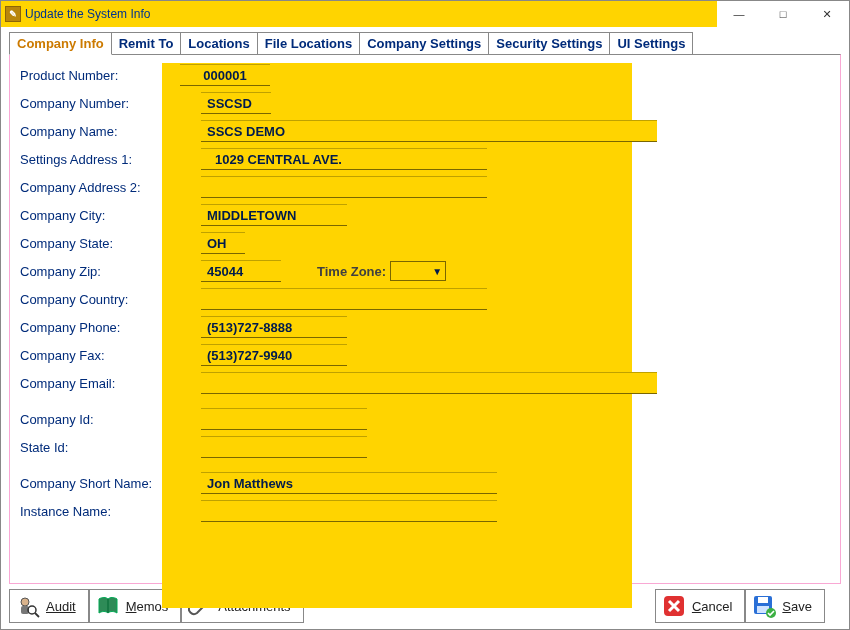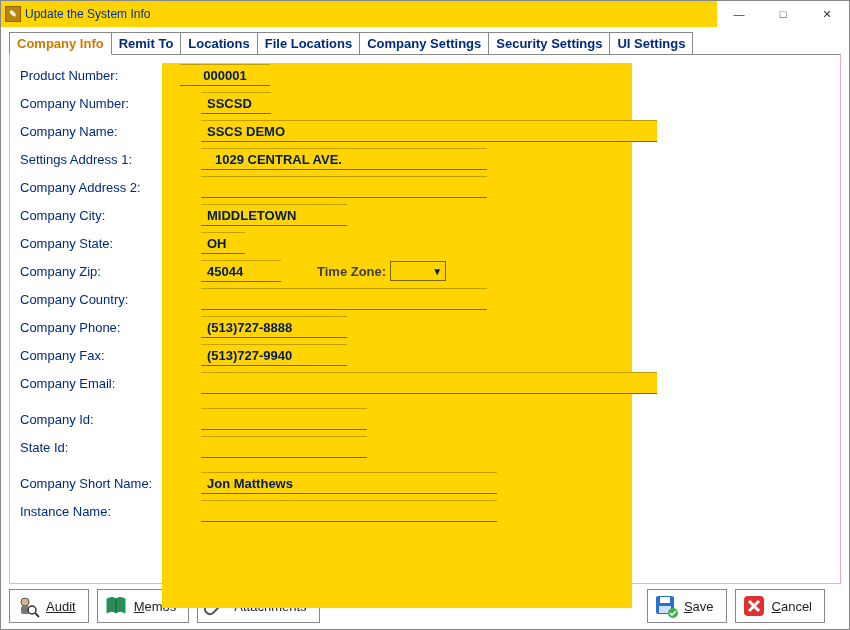--- a/index.html
+++ b/index.html
@@ -134,21 +134,20 @@
     margin-left:4px;
     display:flex;align-items:center;justify-content:flex-end;
     padding-right:3px;
     cursor:pointer;
   }
   .dd .arrow{font-size:10px;color:#001b4d;}
   .footer{
     display:flex;
     align-items:center;
     padding:5px 16px 0 0;
-    gap:8px;
   }
   .btn{
     display:flex;align-items:center;
     height:34px;
     padding:0 12px 0 6px;
     border:1px solid #888;
     background:#fff;
     cursor:pointer;
     font-size:13px;
     color:#222;
@@ -288,34 +287,34 @@
           <svg width="24" height="24" viewBox="0 0 24 24">
               <path d="M7 13 L14 6 a3 3 0 0 1 4 4 L9 19 a5 5 0 0 1 -7 -7 L11 3" fill="none" stroke="#555" stroke-width="2"></path>
             </svg>
         </span>
         <span>Attachments</span>
       </div>
       <div class="spacer"></div>
       <div class="btn">
         <span class="ic">
           <svg width="24" height="24" viewBox="0 0 24 24">
+              <rect x="2" y="2" width="20" height="20" rx="4" fill="#e03131"></rect>
+              <path d="M7 7 L17 17 M17 7 L7 17" stroke="#fff" stroke-width="3"></path>
+            </svg>
+        </span>
+        <span><span class="ul">C</span>ancel</span>
+      </div>
+      <div class="btn">
+        <span class="ic">
+          <svg width="24" height="24" viewBox="0 0 24 24">
               <rect x="2" y="2" width="18" height="18" fill="#2a6fd6" rx="2"></rect>
               <rect x="6" y="3" width="10" height="6" fill="#fff"></rect>
               <rect x="5" y="12" width="12" height="7" fill="#cfe3ff"></rect>
               <circle cx="19" cy="19" r="5" fill="#3cb043"></circle>
               <path d="M16 19 l2 2 l4 -4" stroke="#fff" stroke-width="1.6" fill="none"></path>
             </svg>
         </span>
         <span><span class="ul">S</span>ave</span>
       </div>
-      <div class="btn">
-        <span class="ic">
-          <svg width="24" height="24" viewBox="0 0 24 24">
-              <rect x="2" y="2" width="20" height="20" rx="4" fill="#e03131"></rect>
-              <path d="M7 7 L17 17 M17 7 L7 17" stroke="#fff" stroke-width="3"></path>
-            </svg>
-        </span>
-        <span><span class="ul">C</span>ancel</span>
-      </div>
     </div>
 
   </div>
 </div>
 
 </body></html>

